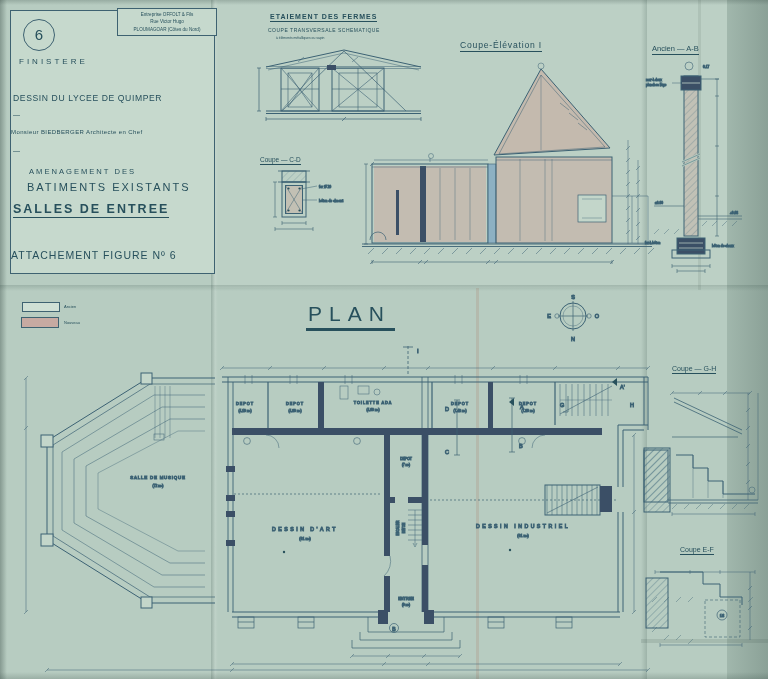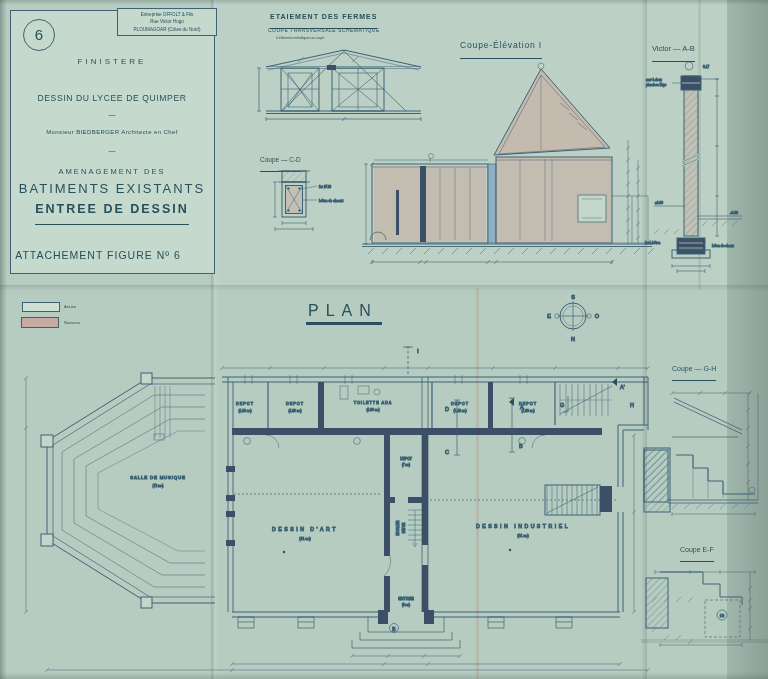--- a/index.html
+++ b/index.html
@@ -1,27 +1,27 @@
 <!DOCTYPE html>
 <html><head>
 <meta charset="utf-8">
 <style>
   html,body{margin:0;padding:0;background:#6f7f78;}
   .sheet{position:relative;width:768px;height:679px;background:#b7ccc1;overflow:hidden;
          font-family:"Liberation Sans",sans-serif;color:#27505c;}
   .ov{position:absolute;pointer-events:none;}
   .t{position:absolute;white-space:nowrap;color:#27505c;}
-  .ctr{text-align:center;}
+  .ctr{text-align:left;}
   .panel{position:absolute;left:10px;top:10px;width:203px;height:262px;
          background:#c6d9cd;border:1.2px solid #3e6271;}
   .figcirc{position:absolute;left:12px;top:8px;width:30px;height:30px;border:1.6px solid #3e6271;
            border-radius:50%;text-align:center;line-height:30px;font-size:15px;}
   .stamp{position:absolute;left:106px;top:-3px;width:96px;border:1px solid #3e6271;
          padding:2px 1px;font-size:4.6px;line-height:1.6;text-align:center;background:#c6d9cd;}
-  .ul{border-bottom:1.4px solid #27505c;padding-bottom:8px;}
+  .ul{border-bottom:1.4px solid #27505c;padding-bottom:1px;}
   .sw{position:absolute;border:.8px solid #3e6271;}
   svg text{fill:#27505c;font-family:"Liberation Sans",sans-serif;}
 </style>
 </head>
 <body>
 
 <div class="sheet">
 
   <div class="ov" style="left:213px;top:0;width:514px;height:288px;background:rgba(255,255,250,0.08);"></div>
   <div class="ov" style="left:211px;top:0;width:7px;height:679px;background:linear-gradient(90deg,rgba(55,80,72,.22),rgba(255,255,255,.10) 60%,transparent);"></div>
@@ -42,37 +42,37 @@
     <div class="stamp">
       <div>Entreprise OFFOLT &amp; Fils</div>
       <div>Rue Victor Hugo</div>
       <div>PLOUMAGOAR (Côtes du Nord)</div>
     </div>
     <div class="t ctr" style="left:8px;top:46px;width:186px;font-size:8px;letter-spacing:3px;">FINISTERE</div>
     <div class="t ctr" style="left:2px;top:82px;width:198px;font-size:8.6px;letter-spacing:.6px;">DESSIN DU LYCEE DE QUIMPER</div>
     <div class="t ctr" style="left:2px;top:100px;width:198px;font-size:7px;">—</div>
     <div class="t ctr" style="left:0px;top:118px;width:202px;font-size:6px;letter-spacing:.4px;">Monsieur BIEDBERGER   Architecte en Chef</div>
     <div class="t ctr" style="left:2px;top:136px;width:198px;font-size:7px;">—</div>
-    <div class="t ctr" style="left:2px;top:156px;width:198px;font-size:7.6px;letter-spacing:2px;">AMENAGEMENT DES</div>
-    <div class="t ctr" style="left:2px;top:170px;width:198px;font-size:13px;letter-spacing:2px;">BATIMENTS EXISTANTS</div>
+    <div class="t ctr" style="left:18px;top:156px;width:198px;font-size:7.6px;letter-spacing:2px;">AMENAGEMENT DES</div>
+    <div class="t ctr" style="left:16px;top:170px;width:198px;font-size:11px;letter-spacing:2px;">BATIMENTS EXISTANTS</div>
     <div class="t ctr" style="left:2px;top:188px;width:198px;">
-      <span class="ul" style="font-size:12.5px;font-weight:bold;letter-spacing:2px;">ENTREE DE DESSIN</span>
+      <span class="ul" style="font-size:12.5px;font-weight:bold;letter-spacing:2px;">SALLES DE ENTREE</span>
     </div>
     <div class="t ctr" style="left:0px;top:238px;width:174px;font-size:10.5px;letter-spacing:1px;">ATTACHEMENT FIGURE Nº 6</div>
   </div>
 
   <div class="t" style="left:270px;top:13px;font-size:7px;font-weight:bold;letter-spacing:1px;"><span class="ul">ETAIEMENT DES FERMES</span></div>
   <div class="t" style="left:268px;top:27px;font-size:5px;letter-spacing:.5px;">COUPE TRANSVERSALE SCHEMATIQUE</div>
   <div class="t" style="left:276px;top:36px;font-size:3.4px;">à éléments métalliques ou sapin</div>
   <div class="t" style="left:260px;top:156px;font-size:6.5px;"><span class="ul">Coupe — C-D</span></div>
   <div class="t" style="left:460px;top:40px;font-size:8.6px;letter-spacing:.8px;"><span class="ul">Coupe-Élévation I</span></div>
-  <div class="t" style="left:652px;top:44px;font-size:7.5px;"><span class="ul">Victor — A-B</span></div>
+  <div class="t" style="left:652px;top:44px;font-size:7.5px;"><span class="ul">Ancien — A-B</span></div>
   <div class="t" style="left:672px;top:365px;font-size:7px;"><span class="ul">Coupe — G-H</span></div>
   <div class="t" style="left:680px;top:546px;font-size:7px;"><span class="ul">Coupe E-F</span></div>
-  <div class="t" style="left:306px;top:302px;font-size:16px;letter-spacing:7px;border-bottom:3px solid #27505c;padding:0 4px 2px 2px;"><span>PLAN</span></div>
+  <div class="t" style="left:306px;top:302px;font-size:21px;letter-spacing:7px;border-bottom:3px solid #27505c;padding:0 4px 2px 2px;"><span>PLAN</span></div>
 
   <div class="sw" style="left:22px;top:302px;width:36px;height:8px;background:#cfe0d5;"></div>
   <div class="t" style="left:64px;top:304px;font-size:4px;">Ancien</div>
   <div class="sw" style="left:21px;top:317px;width:36px;height:9px;background:#c7aaa2;"></div>
   <div class="t" style="left:64px;top:320px;font-size:4px;">Nouveau</div>
 
   <svg width="768" height="679" viewBox="0 0 768 679" style="position:absolute;left:0;top:0;">
     <defs>
       <pattern id="h45" patternUnits="userSpaceOnUse" width="5" height="5" patternTransform="rotate(45)">
         <line x1="0" y1="0" x2="0" y2="5" stroke="#48707f" stroke-width="0.7"></line>

